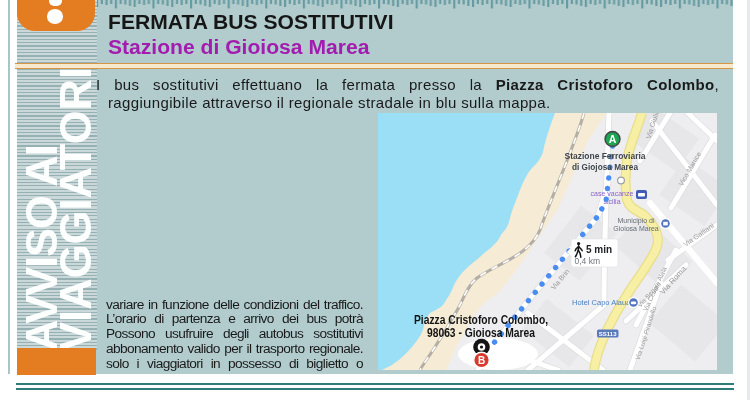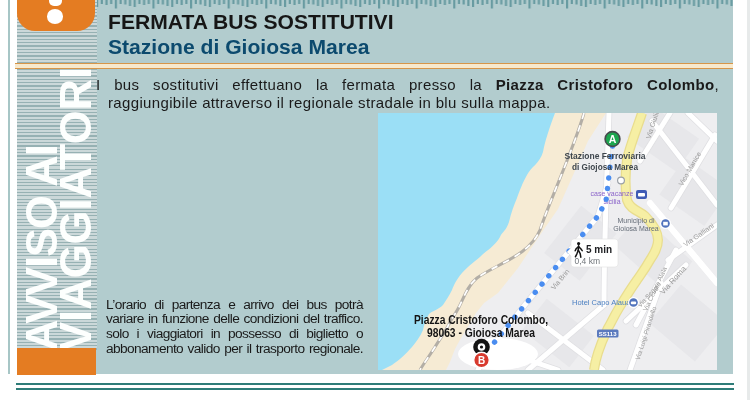--- a/index.html
+++ b/index.html
@@ -41,33 +41,34 @@
 <div class="abs" style="left:17px;top:-21px;width:78px;height:52px;background:#e47c22;border-radius:18px"></div>
 
 <div class="abs" style="left:48.5px;top:-14px;width:13px;height:19.5px;background:#fff;border-radius:0 0 5px 5px"></div>
 
 <div class="abs" style="left:46.8px;top:8.5px;width:16.6px;height:15px;background:#fff;border-radius:50%"></div>
 
 <div class="abs" style="left:17px;top:348px;width:79px;height:27px;background:#e47c22"></div>
 
 <div class="abs" style="left:108px;top:10.4px;font-size:21.1px;line-height:24.2px;font-weight:bold;color:#161616">FERMATA BUS SOSTITUTIVI</div>
 
-<div class="abs" style="left:108px;top:34.6px;font-size:21.1px;line-height:24.2px;font-weight:bold;color:#0c4a6e">Stazione di Gioiosa Marea</div>
+<div class="abs" style="left:108px;top:34.6px;font-size:21.1px;line-height:24.2px;font-weight:bold;color:#a21caf">Stazione di Gioiosa Marea</div>
 
 <div class="abs" style="left:15px;top:63px;width:718px;height:5.6px;background:#f7e9cd;border-top:1.5px solid #d6964a;border-bottom:1.5px solid #d6964a;box-sizing:border-box"></div>
 
 <div class="abs" style="left:96px;top:77.1px;width:623px;font-size:15px;line-height:15px;letter-spacing:0.35px;color:#1a1a1a;text-align:justify;text-align-last:justify">I bus sostitutivi effettuano la fermata presso la <b>Piazza Cristoforo Colombo</b>,</div>
 
 <div class="abs" style="left:108px;top:94.8px;font-size:15px;line-height:15px;letter-spacing:0.35px;color:#1a1a1a">raggiungibile attraverso il regionale stradale in blu sulla mappa.</div>
 
 <div class="abs" style="left:106px;top:297.5px;width:257px;font-size:13.7px;line-height:14.75px;letter-spacing:-0.6px;color:#1a1a1a">
+<div style="text-align:justify;text-align-last:justify">variare in funzione delle condizioni del traffico.</div>
 <div style="text-align:justify;text-align-last:justify">L’orario di partenza e arrivo dei bus potrà</div>
-<div style="text-align:justify;text-align-last:justify">variare in funzione delle condizioni del traffico.</div>
+<div style="text-align:justify;text-align-last:justify">Possono usufruire degli autobus sostitutivi</div>
+<div style="text-align:justify;text-align-last:justify">abbonamento valido per il trasporto regionale.</div>
 <div style="text-align:justify;text-align-last:justify">solo i viaggiatori in possesso di biglietto o</div>
-<div style="text-align:justify;text-align-last:justify">abbonamento valido per il trasporto regionale.</div>
 </div>
 
 <svg class="abs" style="left:378px;top:113px" width="339" height="257" viewBox="0 0 339 257">
 
 <rect x="0" y="0" width="339" height="257" fill="#eeeef0"></rect>
 
 <g fill="#e7e7ea">
 <rect x="255" y="5" width="60" height="40" transform="rotate(35 285 25)"></rect>
 <rect x="290" y="55" width="55" height="45" transform="rotate(35 315 77)"></rect>
 <rect x="240" y="120" width="70" height="40" transform="rotate(42 275 140)"></rect>

